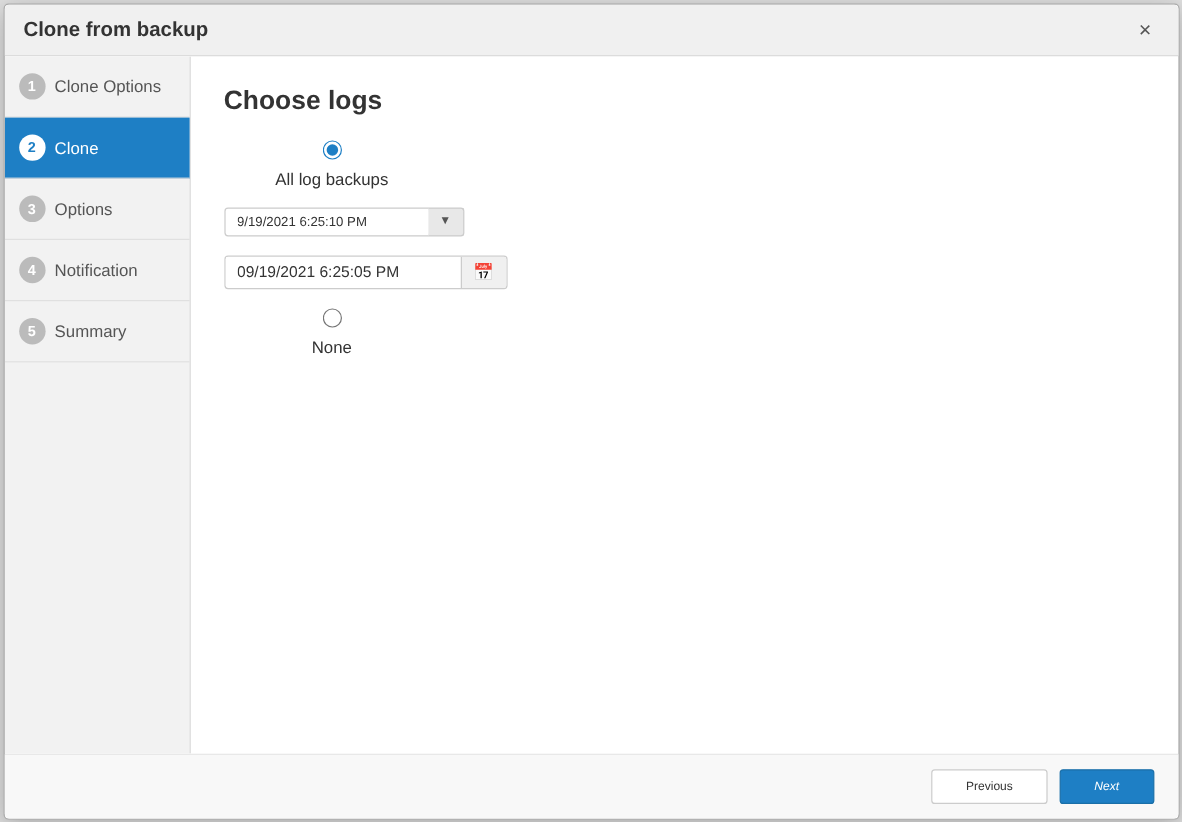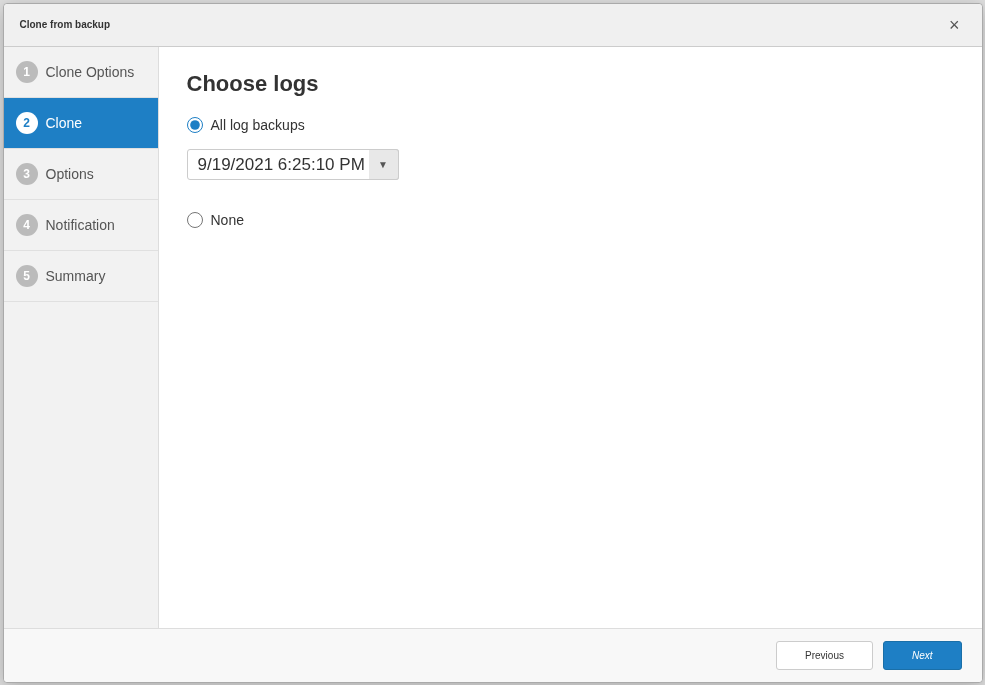--- a/index.html
+++ b/index.html
@@ -29,21 +29,21 @@
       background: #f0f0f0;
       border-bottom: 1px solid #ccc;
       padding: 10px 16px;
       display: flex;
       align-items: center;
       justify-content: space-between;
       border-radius: 4px 4px 0 0;
       flex-shrink: 0;
     }
     .dialog-title {
-      font-size: 10px;
+      font-size: 17px;
       font-weight: 600;
       color: #333;
     }
     .close-btn {
       background: none;
       border: none;
       font-size: 18px;
       cursor: pointer;
       color: #555;
       line-height: 1;
@@ -112,41 +112,42 @@
       margin-bottom: 16px;
       gap: 12px;
     }
     .option-row label {
       display: flex;
       align-items: center;
       gap: 8px;
       cursor: pointer;
       color: #333;
       min-width: 180px;
+      flex-direction: column;
     }
     input[type="radio"] {
       width: 16px;
       height: 16px;
       accent-color: #1e7fc5;
       cursor: pointer;
       flex-shrink: 0;
     }
     .dropdown-wrapper {
       display: flex;
       align-items: center;
       position: relative;
     }
     .dropdown-select {
       appearance: none;
       -webkit-appearance: none;
       background: #fff;
       border: 1px solid #ccc;
       border-radius: 3px;
       padding: 5px 32px 5px 10px;
-      font-size: 17px;
+      font-size: 11px;
       color: #333;
       min-width: 200px;
       cursor: pointer;
     }
     .dropdown-arrow {
       position: absolute;
       right: 0;
       top: 0;
       bottom: 0;
       width: 30px;
@@ -260,20 +261,26 @@
       <div class="option-row">
         <div class="dropdown-wrapper">
           <select class="dropdown-select">
             <option>9/19/2021 6:25:10 PM</option>
           </select>
           <div class="dropdown-arrow">▼</div>
         </div>
       </div>
 
       <div class="option-row">
+        <div class="date-input-wrapper">
+          <input type="text" class="date-input" value="09/19/2021 6:25:05 PM" style="">
+          <button class="calendar-btn">
+            <span>📅</span>
+          </button>
+        </div>
       </div>
 
       <div class="option-row">
         <label>
           <input type="radio" name="log_option" style="">
           <span>None</span>
         </label>
       </div>
     </div>
   </div>

